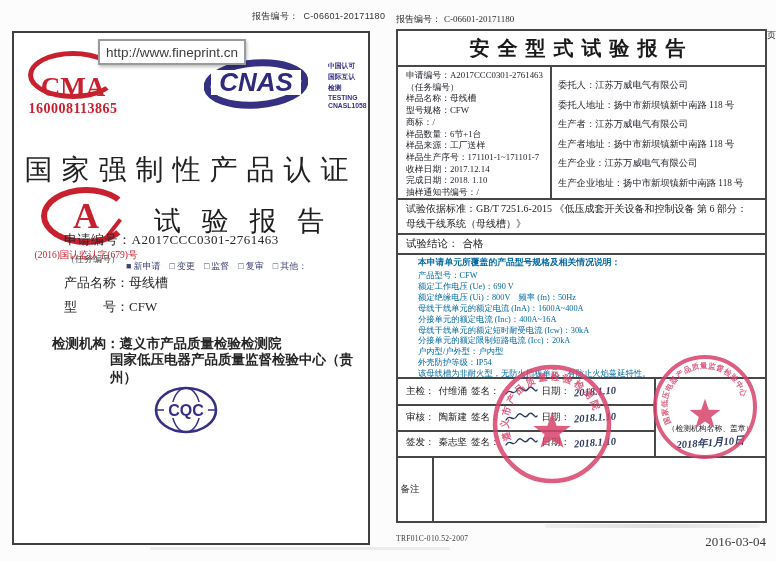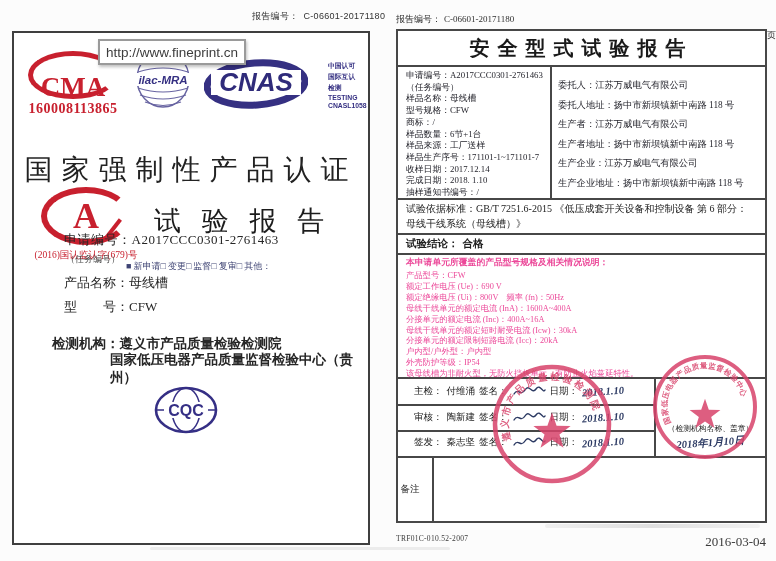--- a/index.html
+++ b/index.html
@@ -49,21 +49,21 @@
     border-right-color: transparent; border-radius: 50%; position: relative;
     display: flex; align-items: center; justify-content: center; }
   .cal-oval span { font-size: 36px; font-weight: bold; color: var(--red); }
   .cal-oval::after { content: ""; position: absolute; right: 0px; bottom: 8px; width: 24px; height: 4px;
     background: var(--red); transform: rotate(-52deg); }
   .cal-no { margin-top: 4px; font-size: 9.5px; font-weight: normal; color: var(--red); }
 
   .report-title { position: absolute; left: 140px; top: 170px; font-size: 27px;
     letter-spacing: 7px; color: #1c1c1c; }
 
-  .apply-types { position: absolute; left: 112px; top: 227px; display: flex; 
+  .apply-types { position: absolute; left: 112px; top: 227px; display: flex; gap: 9px;
     font-size: 9px; color: #3f4474; }
   .atype .box { margin-right: 2px; }
 
   .f-line { position: absolute; font-size: 13px; color: #262626; }
   .f-app    { left: 50px; top: 198px; letter-spacing: .5px; }
   .f-task   { left: 52px; top: 220px; font-size: 9px; color: #444; }
   .f-prod   { left: 50px; top: 241px; }
   .f-model  { left: 50px; top: 265px; }
   .f-ag1    { left: 38px; top: 293px; font-size: 13.5px; font-weight: 600; margin-top: 9px; }
   .f-ag2    { left: 96px; top: 318px; font-size: 13.5px; font-weight: 600; }
@@ -92,27 +92,27 @@
   .vl-remark { left: 34px;  top: 427px; height: 63px; }
 
   .r-title { position: absolute; left: 0; top: 0; width: 100%; height: 34px;
     display: flex; align-items: center; justify-content: center;
     font-size: 20px; font-weight: 600; letter-spacing: 8px; color: #191919; }
 
   .info-left  { position: absolute; left: 8px;  top: 39px; font-size: 8.8px; line-height: 11.7px; color: #24242c; }
   .info-right { position: absolute; left: 160px; top: 45px; font-size: 9.3px; line-height: 19.6px; color: #24242c; }
 
   .r-std  { position: absolute; left: 8px; top: 171px; font-size: 10px; line-height: 14.5px; color: #202020; }
-  .r-conc { position: absolute; left: 8px; top: 206px; font-size: 10.5px; font-weight: 700; color: #202020; }
+  .r-conc { position: absolute; left: 8px; top: 206px; font-size: 10.5px; font-weight: 400; color: #202020; }
   .r-conc .val { margin-left: 4px; }
-  .r-cov  { position: absolute; left: 8px; top: 226px; color: #ec4899; }
+  .r-cov  { position: absolute; left: 20px; top: 226px; color: #0369a1; }
   .cov-title { font-size: 8.8px; font-weight: 600; margin-bottom: 2px; }
   .cov-line  { font-size: 8.3px; line-height: 10.9px; }
 
-  .sign-rows { position: absolute; left: 8px; top: 348px; width: 288px; }
+  .sign-rows { position: absolute; left: 0; top: 348px; width: 288px; }
   .sign-row { height: 25.6px; display: flex; align-items: center; padding-left: 8px;
     font-size: 9.5px; color: #202020; gap: 4px; white-space: nowrap; }
   .scrib { flex: none; }
   .hand { font-style: italic; color: var(--ink); transform: rotate(-4deg); font-size: 10.5px; font-weight: 600; }
 
   .org-cell { position: absolute; left: 258px; top: 348px; width: 109px; height: 77px; }
   .org-caption { position: absolute; left: 0; top: 44px; width: 100%; text-align: center;
     font-size: 7.8px; color: #222; }
   .org-date { position: absolute; left: 0; top: 57px; width: 100%; text-align: center; }
 
@@ -143,35 +143,20 @@
 
   <div class="page-left">
 
     <div class="cma">
       <div class="cma-oval">
           <span>CMA</span>
         </div>
       <div class="cma-code">160008113865</div>
     </div>
 
-    <div class="ilac">
-      <svg viewBox="0 0 62 64" width="62" height="64">
-        <g stroke="#353082" fill="none" opacity="0.75">
-          <ellipse cx="31" cy="32" rx="26" ry="28" stroke-width="1.4"></ellipse>
-          <path d="M12 11 Q31 3 50 11" stroke-width="1.1"></path>
-          <path d="M8 18 Q31 9 54 18" stroke-width="1.1"></path>
-          <path d="M6 25 Q31 17 56 25" stroke-width="1.1"></path>
-          <path d="M6 41 Q31 49 56 41" stroke-width="1.1"></path>
-          <path d="M8 48 Q31 56 54 48" stroke-width="1.1"></path>
-          <path d="M13 55 Q31 62 49 55" stroke-width="1.1"></path>
-        </g>
-        <rect x="0" y="26" width="62" height="13" fill="#ffffff"></rect>
-        <text x="31" y="36.5" text-anchor="middle" font-family="Liberation Sans, sans-serif" font-size="11.5" font-weight="bold" font-style="italic" fill="#353082">ilac-MRA</text>
-      </svg>
-    </div>
 
     <div class="cnas">
       <svg viewBox="0 0 104 54" width="104" height="54">
         <ellipse cx="52" cy="27" rx="49" ry="21" fill="none" stroke="#353082" stroke-width="7" transform="rotate(-4 52 27)"></ellipse>
         <rect x="7" y="13" width="90" height="25" fill="#ffffff"></rect>
         <text x="52" y="34" text-anchor="middle" font-family="Liberation Sans, sans-serif" font-size="26" font-weight="bold" font-style="italic" fill="#2f2b7a">CNAS</text>
       </svg>
       <div class="cnas-side">
 
       <div>中国认可</div>

